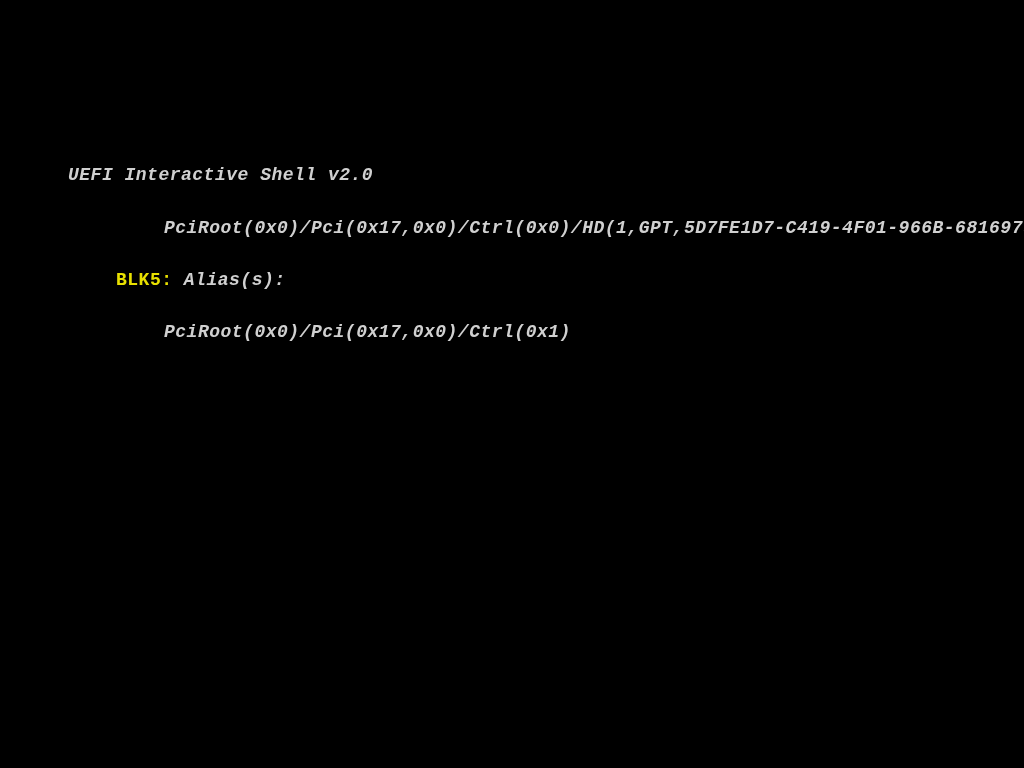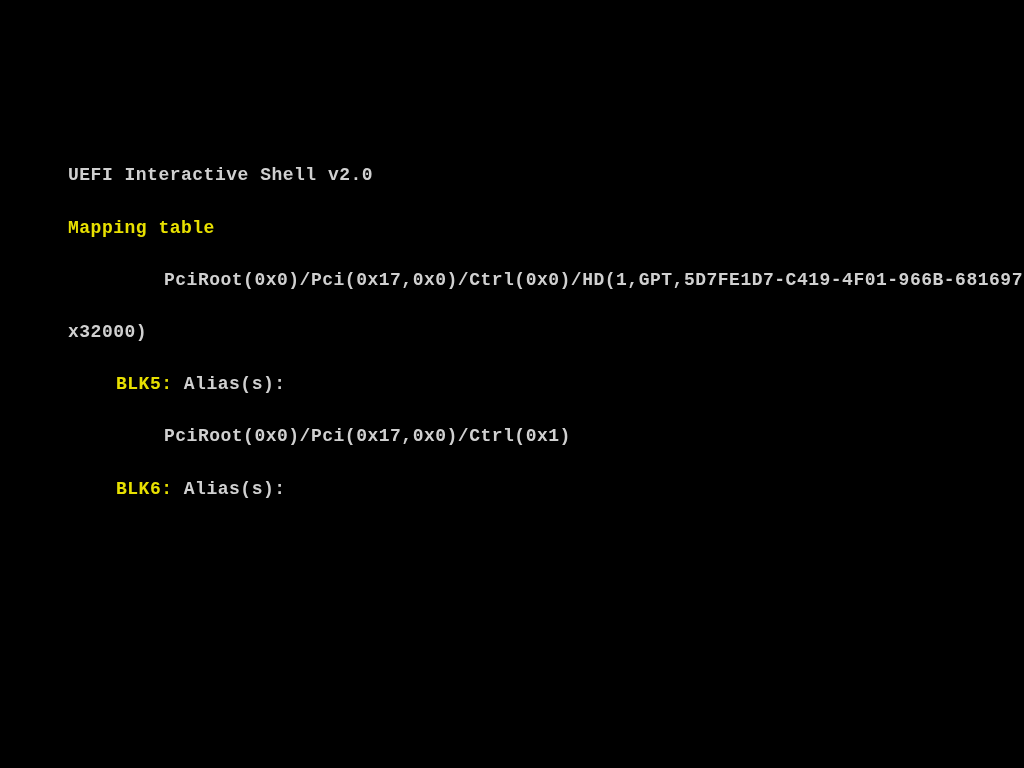--- a/index.html
+++ b/index.html
@@ -19,40 +19,38 @@
       padding: 32px 0 0 68px;
       overflow: hidden;
       white-space: pre;
       letter-spacing: 0.5px;
     }
     .yellow {
       color: #e8e000;
     }
     .white {
       color: #d0d0d0;
+      font-style: italic;
     }
     .line {
       display: block;
     }
     .indent1 { padding-left: 48px; }
     .indent2 { padding-left: 96px; }
   </style>
 </head>
 <body>
 
 
 
 <div>
 <span class="line white">UEFI Interactive Shell v2.0</span>
-<span class="line yellow">Mapping table</span>
 <span class="line indent2 white">PciRoot(0x0)/Pci(0x17,0x0)/Ctrl(0x0)/HD(1,GPT,5D7FE1D7-C419-4F01-966B-6816979E</span>
-<span class="line white">x32000)</span>
 <span class="line indent1"><span class="yellow">BLK5:</span><span class="white"> Alias(s):</span></span>
 <span class="line indent2 white">PciRoot(0x0)/Pci(0x17,0x0)/Ctrl(0x1)</span>
-<span class="line indent1"><span class="yellow">BLK6:</span><span class="white"> Alias(s):</span></span>
 
 
 
 
 
 
 
 
 
 

